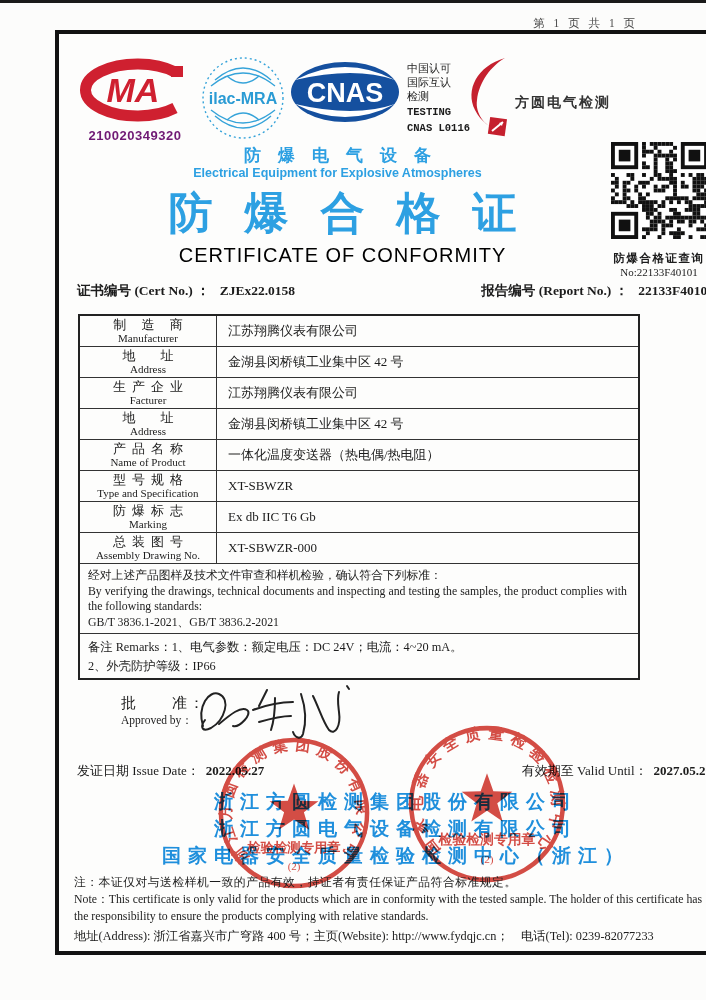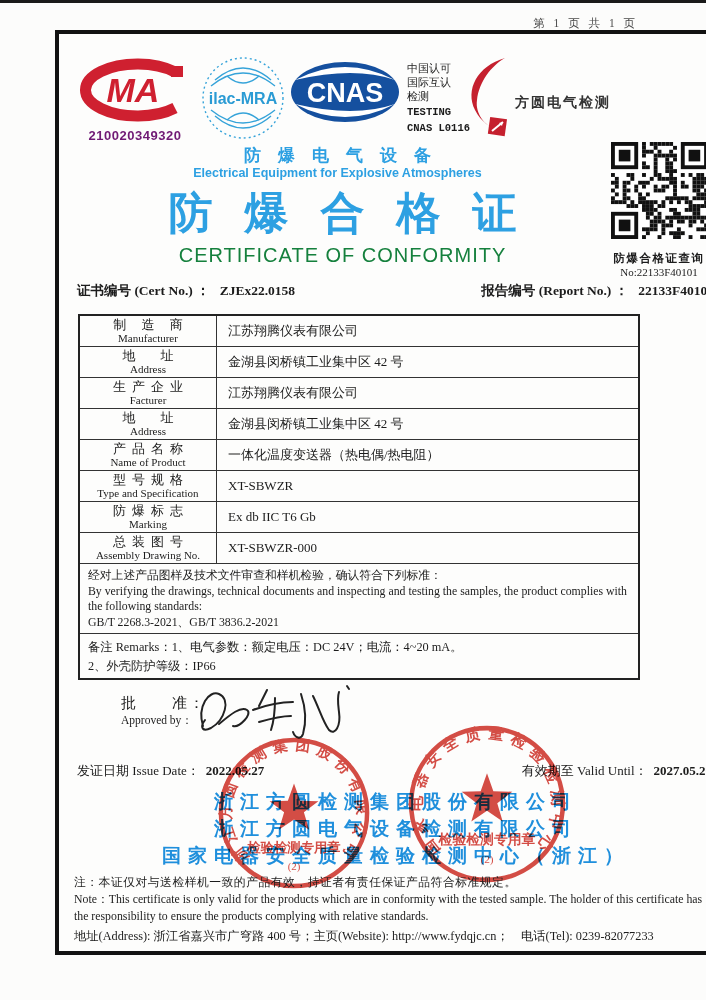--- a/index.html
+++ b/index.html
@@ -27,21 +27,21 @@
   
   .hdr-cn-small { position:absolute; left:0; right:110px; top:110px; text-align:center;
     color:#2da0e2; font-size:17px; font-weight:bold; letter-spacing:17px; text-indent:17px;
     font-family:"Liberation Sans",sans-serif; }
   .hdr-en-small { position:absolute; left:0; right:110px; top:132px; text-align:center;
     color:#2da0e2; font-size:12.5px; font-weight:bold; font-family:"Liberation Sans",sans-serif; }
   .hdr-cn-large { position:absolute; left:0; right:100px; top:150px; text-align:center;
     color:#2da0e2; font-size:44px; font-weight:bold; letter-spacing:32px; text-indent:32px;
     font-family:"Liberation Sans",sans-serif; }
   .hdr-en-large { position:absolute; left:0; right:100px; top:210px; text-align:center;
-    color:#15803d; font-size:20px; letter-spacing:1px; font-family:"Liberation Sans",sans-serif; }
+    color:#000000; font-size:20px; letter-spacing:1px; font-family:"Liberation Sans",sans-serif; }
   
   .qr-block { position:absolute; right:14px; top:108px; width:106px; text-align:center; }
   .qr-caption { font-size:11.5px; font-weight:bold; letter-spacing:1.5px; margin-top:8px; }
   .qr-no { font-size:11px; color:#222; }
   
   .cert-line { position:absolute; left:18px; right:12px; top:248px; display:flex; justify-content:space-between;
     font-size:13.5px; font-weight:bold; }
   .cert-line .val { margin-left:10px; font-weight:bold; }
   
   .infobox { position:absolute; left:19px; top:280px; width:562px; border:2px solid #222; background:transparent; }
@@ -436,21 +436,21 @@
       <div class="irow">
         <div class="lbl">
             <div class="lbl-cn">总装图号</div>
             <div class="lbl-en">Assembly Drawing No.</div>
           </div>
         <div class="val-cell">XT-SBWZR-000</div>
       </div>
       <div class="statement">
         <div>经对上述产品图样及技术文件审查和样机检验，确认符合下列标准：</div>
         <div>By verifying the drawings, technical documents and inspecting and testing the samples, the product complies with the following standards:</div>
-        <div>GB/T 2268.3-2021、GB/T 3836.2-2021</div>
+        <div>GB/T 3836.1-2021、GB/T 3836.2-2021</div>
       </div>
       <div class="remarks">
         <div>备注 Remarks：1、电气参数：额定电压：DC 24V；电流：4~20 mA。</div>
         <div>2、外壳防护等级：IP66</div>
       </div>
     </div>
 
     <div class="approve">
       <div class="approve-cn">批　　准：</div>
       <div class="approve-en">Approved by：</div>

